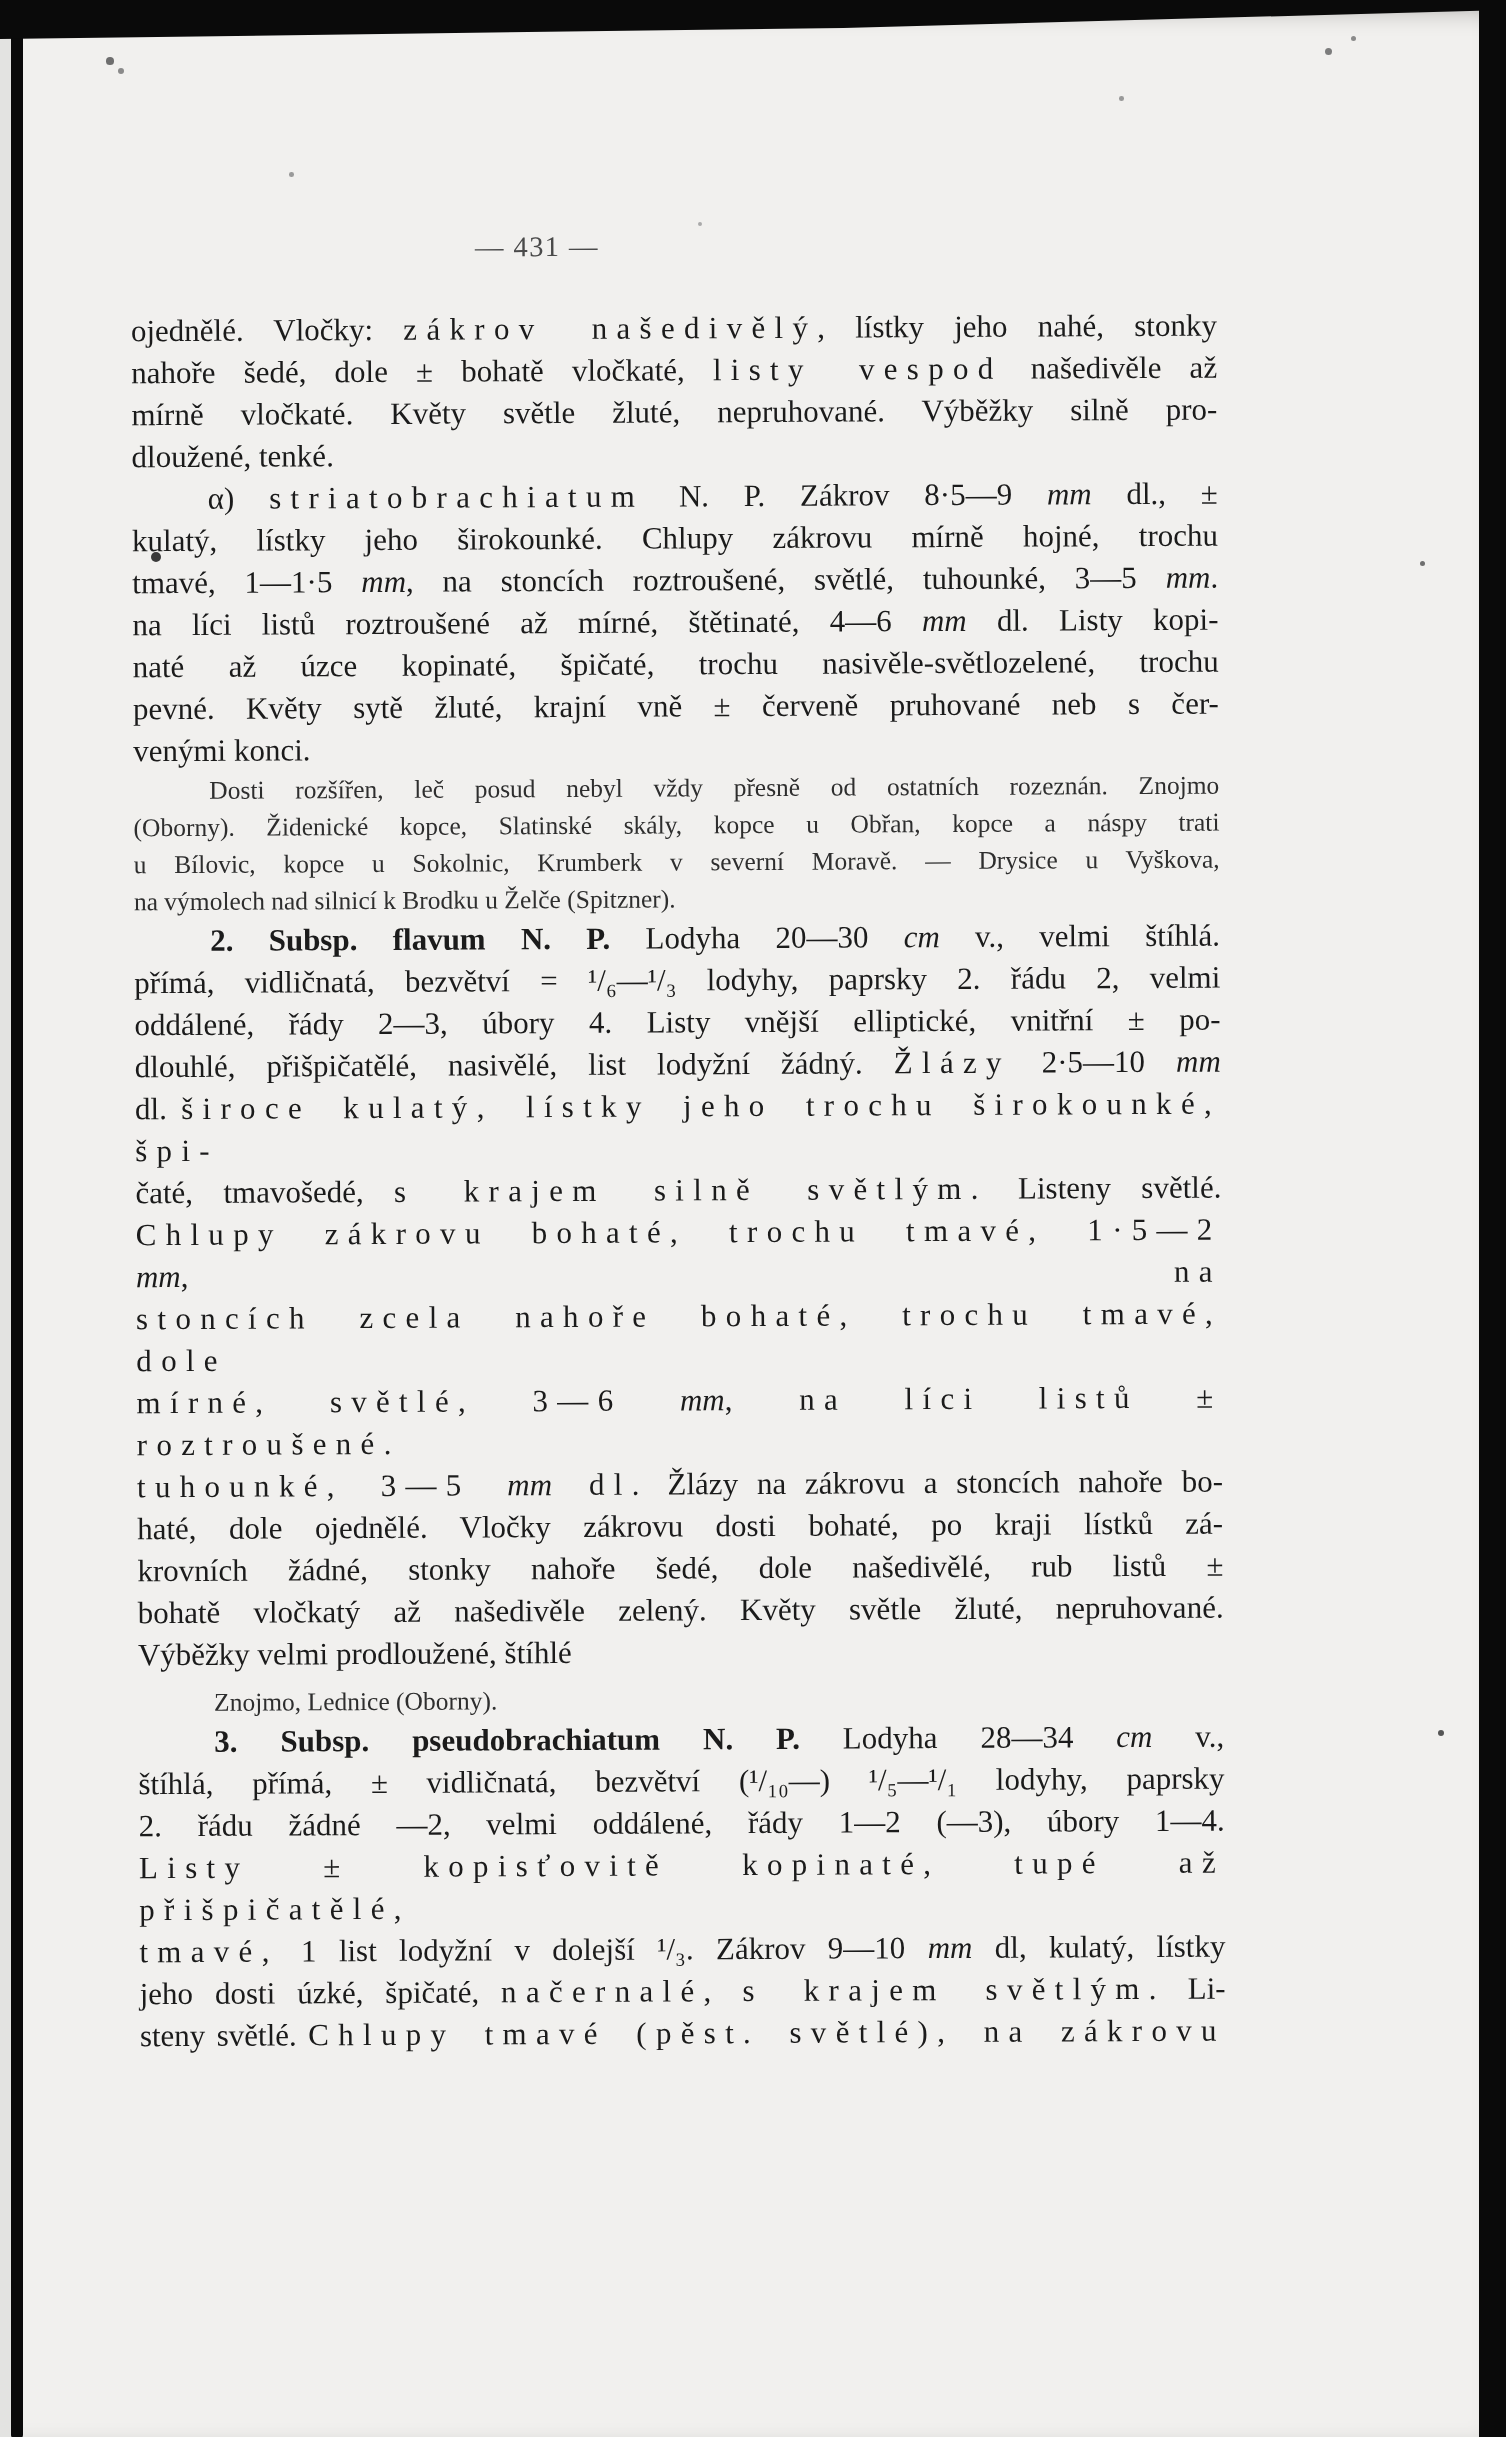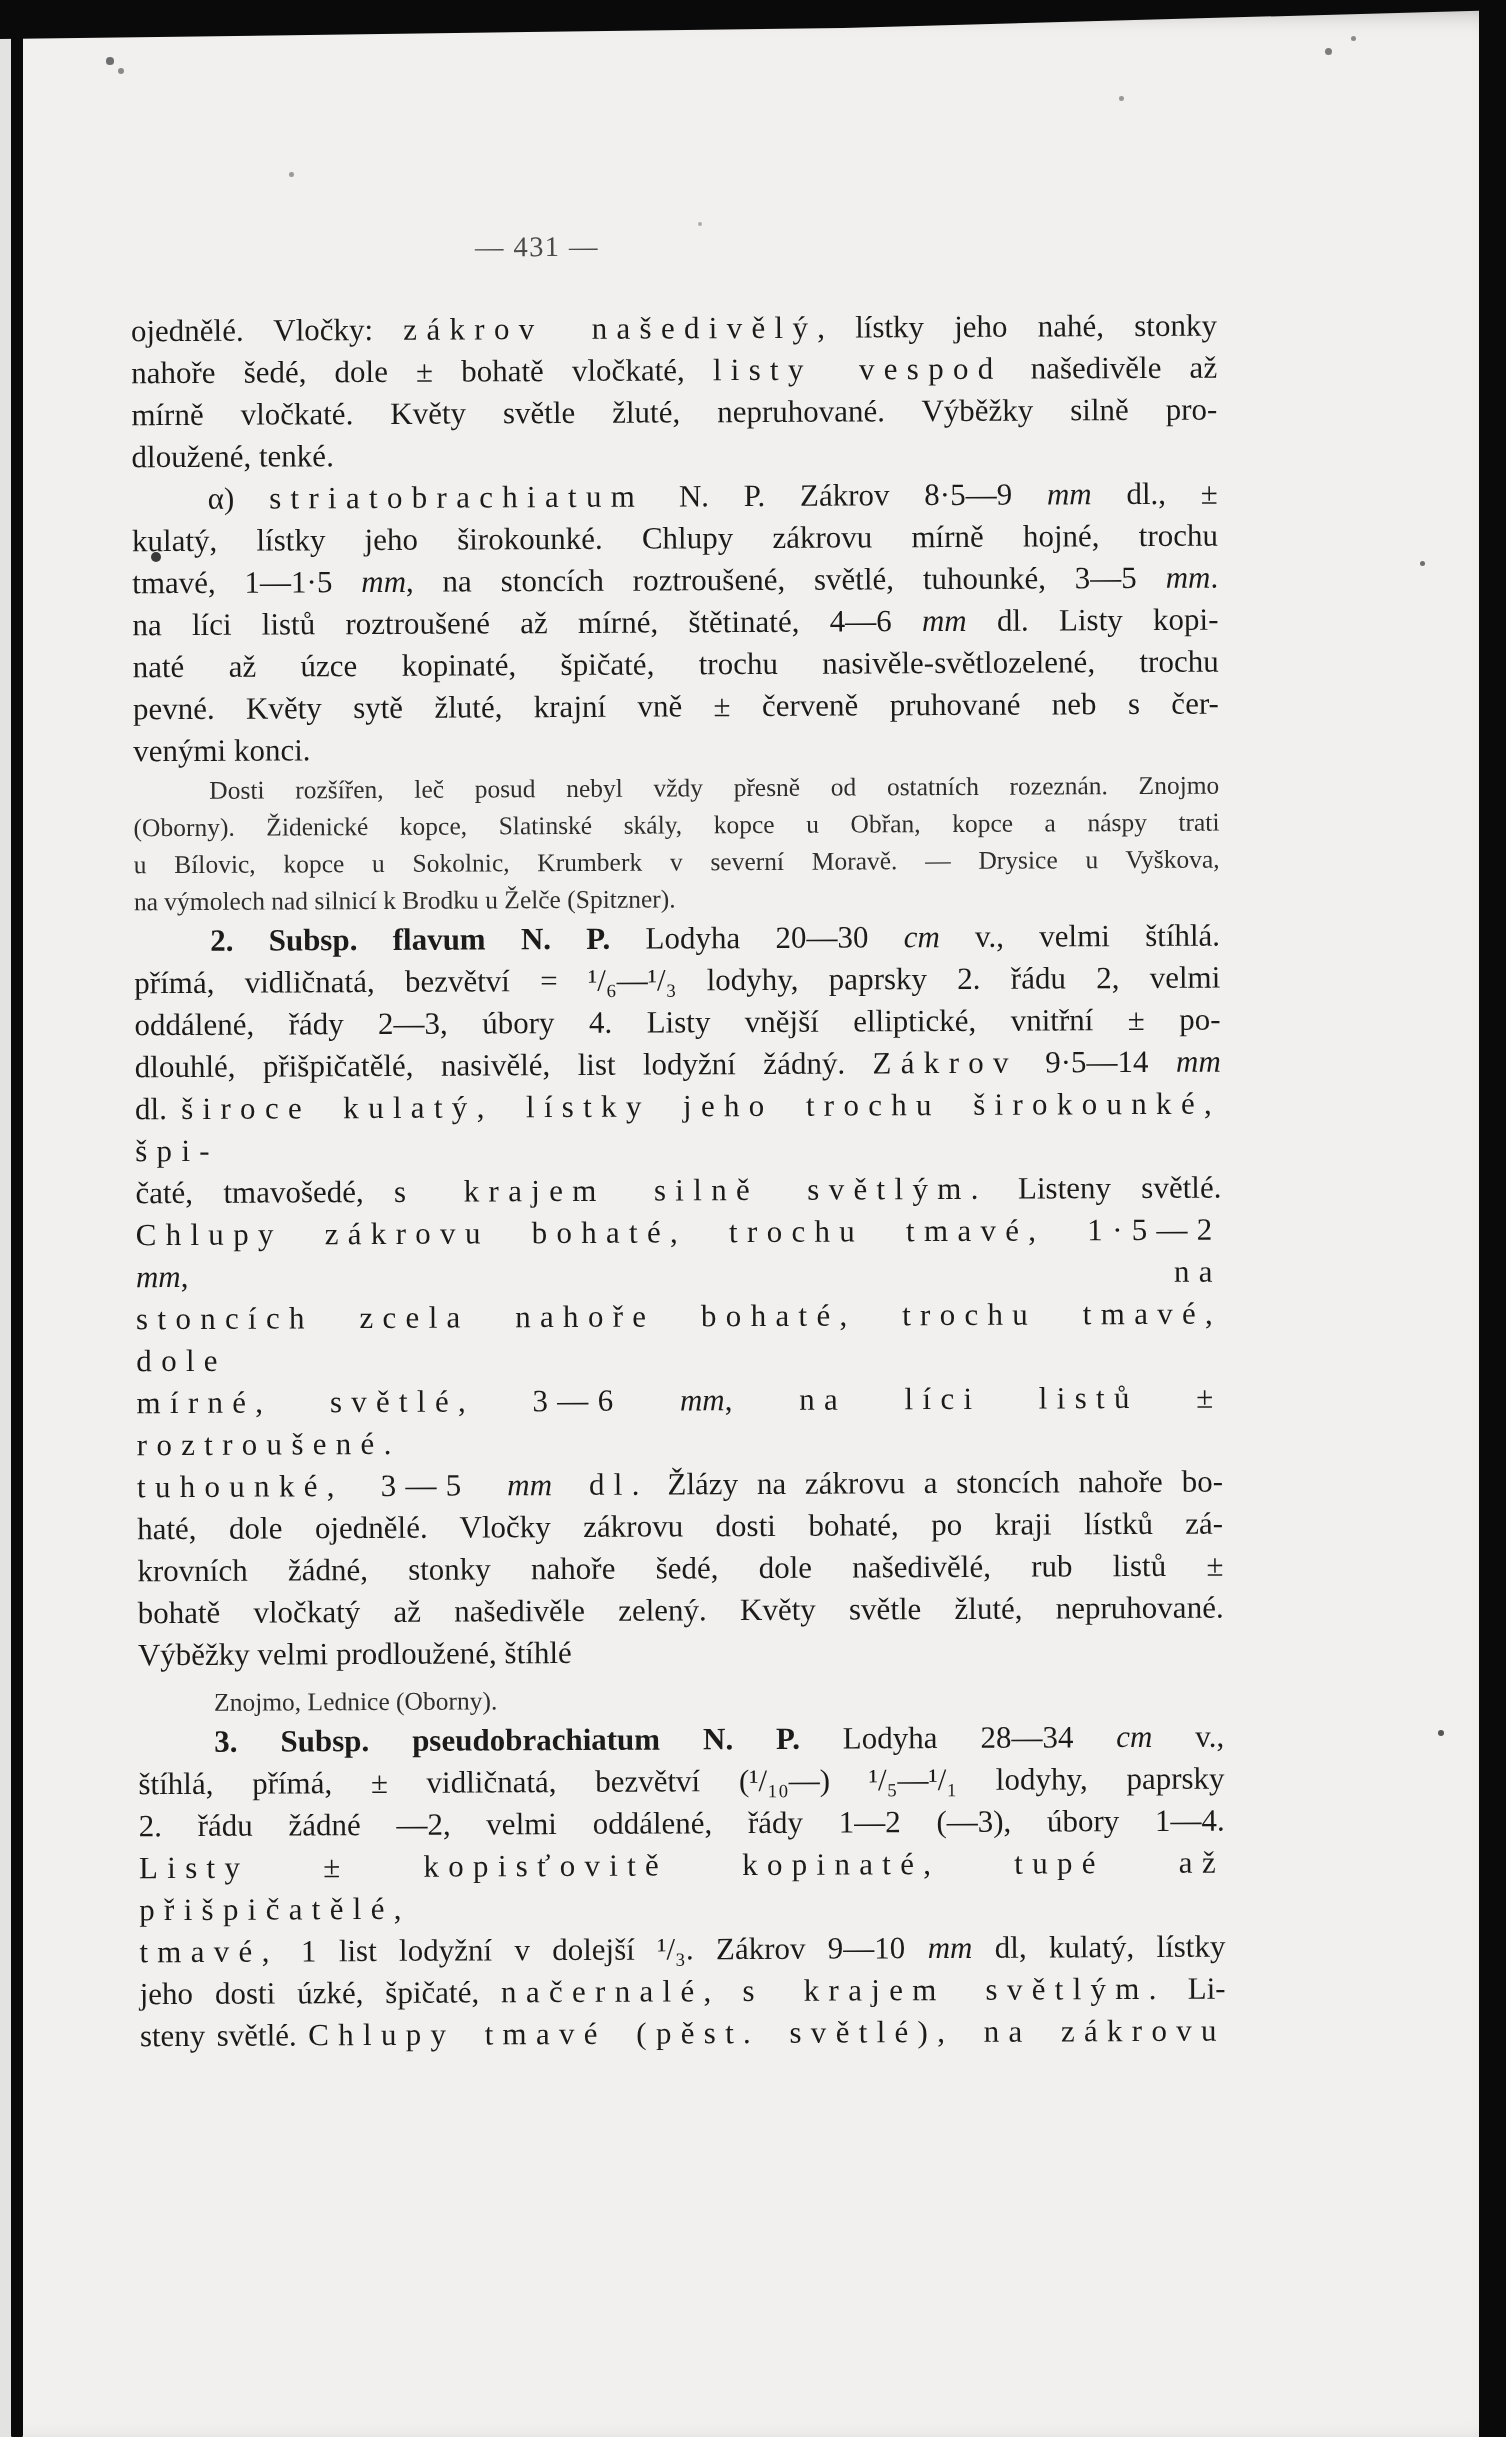--- a/index.html
+++ b/index.html
@@ -80,21 +80,21 @@
         <div class="para p-small p-indent">
           <div class="line"><span class="sg-n">Dosti rozšířen, leč posud nebyl vždy přesně od ostatních rozeznán. Znojmo</span></div>
           <div class="line"><span class="sg-n">(Oborny). Židenické kopce, Slatinské skály, kopce u Obřan, kopce a náspy trati</span></div>
           <div class="line"><span class="sg-n">u Bílovic, kopce u Sokolnic, Krumberk v severní Moravě. — Drysice u Vyškova,</span></div>
           <div class="line last"><span class="sg-n">na výmolech nad silnicí k Brodku u Želče (Spitzner).</span></div>
         </div>
         <div class="para p-main p-indent">
           <div class="line"><span class="sg-b">2. Subsp. flavum N. P.</span><span class="sg-n">  Lodyha 20—30 </span><span class="sg-i">cm</span><span class="sg-n"> v., velmi štíhlá.</span></div>
           <div class="line"><span class="sg-n">přímá, vidličnatá, bezvětví = ¹/₆—¹/₃ lodyhy, paprsky 2. řádu 2, velmi</span></div>
           <div class="line"><span class="sg-n">oddálené, řády 2—3, úbory 4.  Listy vnější elliptické, vnitřní ± po-</span></div>
-          <div class="line"><span class="sg-n">dlouhlé, přišpičatělé, nasivělé, list lodyžní žádný. </span><span class="sg-s">Zákrov</span><span class="sg-n"> 9·5—14 </span><span class="sg-i">mm</span></div>
+          <div class="line"><span class="sg-n">dlouhlé, přišpičatělé, nasivělé, list lodyžní žádný. </span><span class="sg-s">Žlázy</span><span class="sg-n"> 2·5—10 </span><span class="sg-i">mm</span></div>
           <div class="line"><span class="sg-n">dl. </span><span class="sg-s">široce kulatý, lístky jeho trochu širokounké, špi-</span></div>
           <div class="line"><span class="sg-n">čaté, tmavošedé, </span><span class="sg-s">s krajem silně světlým.</span><span class="sg-n">  Listeny světlé.</span></div>
           <div class="line"><span class="sg-s">Chlupy zákrovu bohaté, trochu tmavé, 1·5—2 </span><span class="sg-i">mm</span><span class="sg-s">, na</span></div>
           <div class="line"><span class="sg-s">stoncích zcela nahoře bohaté, trochu tmavé, dole</span></div>
           <div class="line"><span class="sg-s">mírné, světlé, 3—6 </span><span class="sg-i">mm</span><span class="sg-s">, na líci listů ± roztroušené.</span></div>
           <div class="line"><span class="sg-s">tuhounké, 3—5 </span><span class="sg-i">mm</span><span class="sg-s"> dl.</span><span class="sg-n">  Žlázy na zákrovu a stoncích nahoře bo-</span></div>
           <div class="line"><span class="sg-n">haté, dole ojednělé.  Vločky zákrovu dosti bohaté, po kraji lístků zá-</span></div>
           <div class="line"><span class="sg-n">krovních žádné, stonky nahoře šedé, dole našedivělé, rub listů ±</span></div>
           <div class="line"><span class="sg-n">bohatě vločkatý až našedivěle zelený. Květy světle žluté, nepruhované.</span></div>
           <div class="line last"><span class="sg-n">Výběžky velmi prodloužené, štíhlé</span></div>

